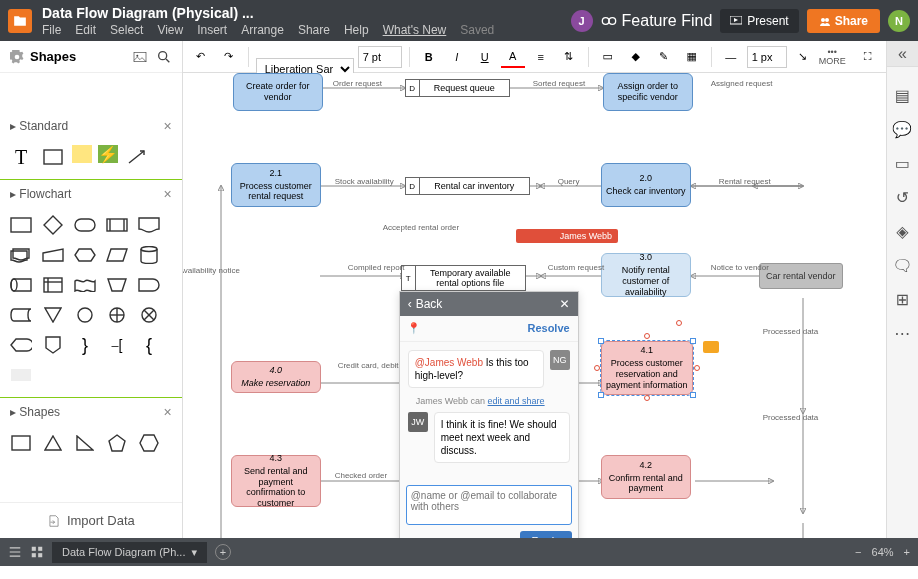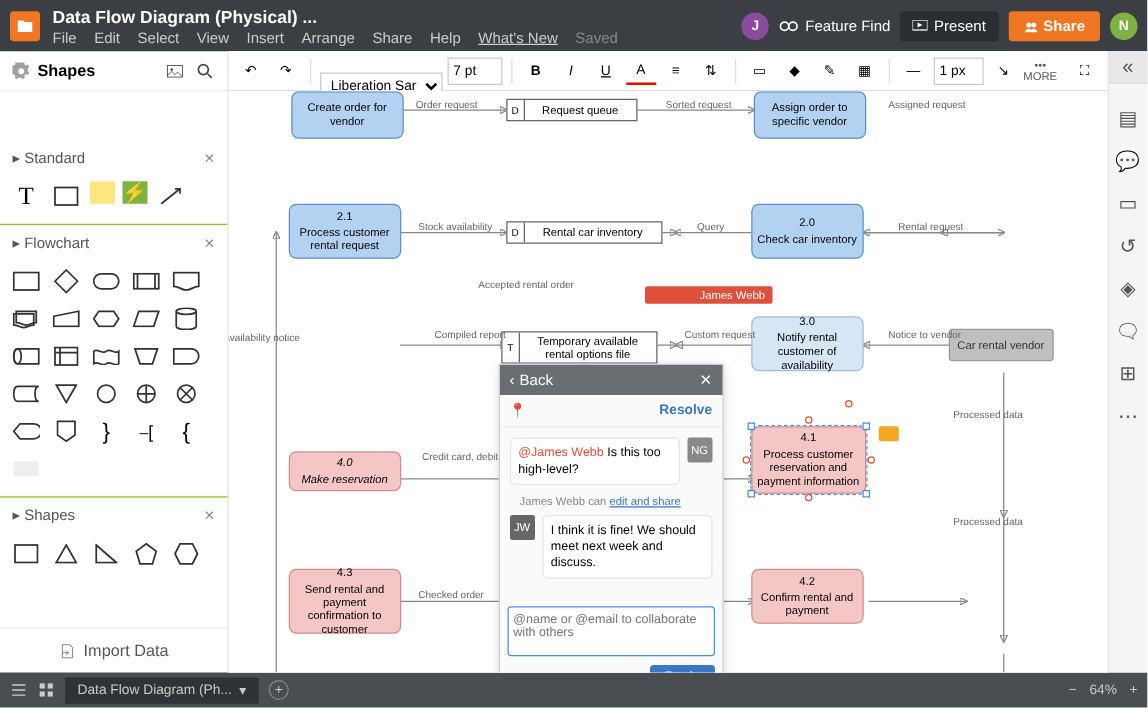--- a/index.html
+++ b/index.html
@@ -13,21 +13,21 @@
 .titlebar .menubar { display: flex; gap: 14px; font-size: 12px; margin-top: 2px; color: #ccc; }
 .titlebar .menubar span { cursor: pointer; }
 .titlebar .menubar .whats-new { text-decoration: underline; }
 .titlebar .menubar .saved { color: #888; }
 .titlebar .right { display: flex; align-items: center; gap: 8px; }
 .avatar { width: 22px; height: 22px; border-radius: 50%; display: flex; align-items: center; justify-content: center; font-size: 11px; font-weight: 600; color: #fff; }
 .avatar.j { background: #8a4a9e; }
 .avatar.n { background: #7cb342; }
 .btn-dark { background: #2a2d31; color: #fff; border: none; padding: 5px 10px; border-radius: 3px; font-size: 12px; display: flex; align-items: center; gap: 5px; cursor: pointer; }
 .btn-share { background: #ef7622; color: #fff; border: none; padding: 5px 12px; border-radius: 3px; font-size: 12px; font-weight: 600; cursor: pointer; display: flex; align-items: center; gap: 4px; }
-.feature-find { display:flex; align-items:center; gap:5px; color:#fff; font-size:12px;}
+.feature-find { display:flex; align-items:center; gap:5px; color:#fff; font-size:16px;}
 
 .main-row { display: flex; height: 497px; }
 
 .left-panel { width: 204px; border-right: 1px solid #ddd; display: flex; flex-direction: column; gap: 39px; }
 .shapes-header { height: 32px; display: flex; align-items: center; justify-content: space-between; padding: 0 10px; border-bottom: 1px solid #eee; font-size: 13px; font-weight: 600; }
 .shapes-header .icons { display: flex; gap: 8px; }
 .shapes-header .icons svg { width: 16px; height: 16px; fill: #444; }
 .panel-section { border-bottom: 1px solid #84cc16; }
 .panel-section-header { display: flex; align-items: center; justify-content: space-between; padding: 6px 10px; font-size: 12px; color: #555; cursor: pointer; }
 .panel-section-header .close { color: #888; font-size: 14px; }

